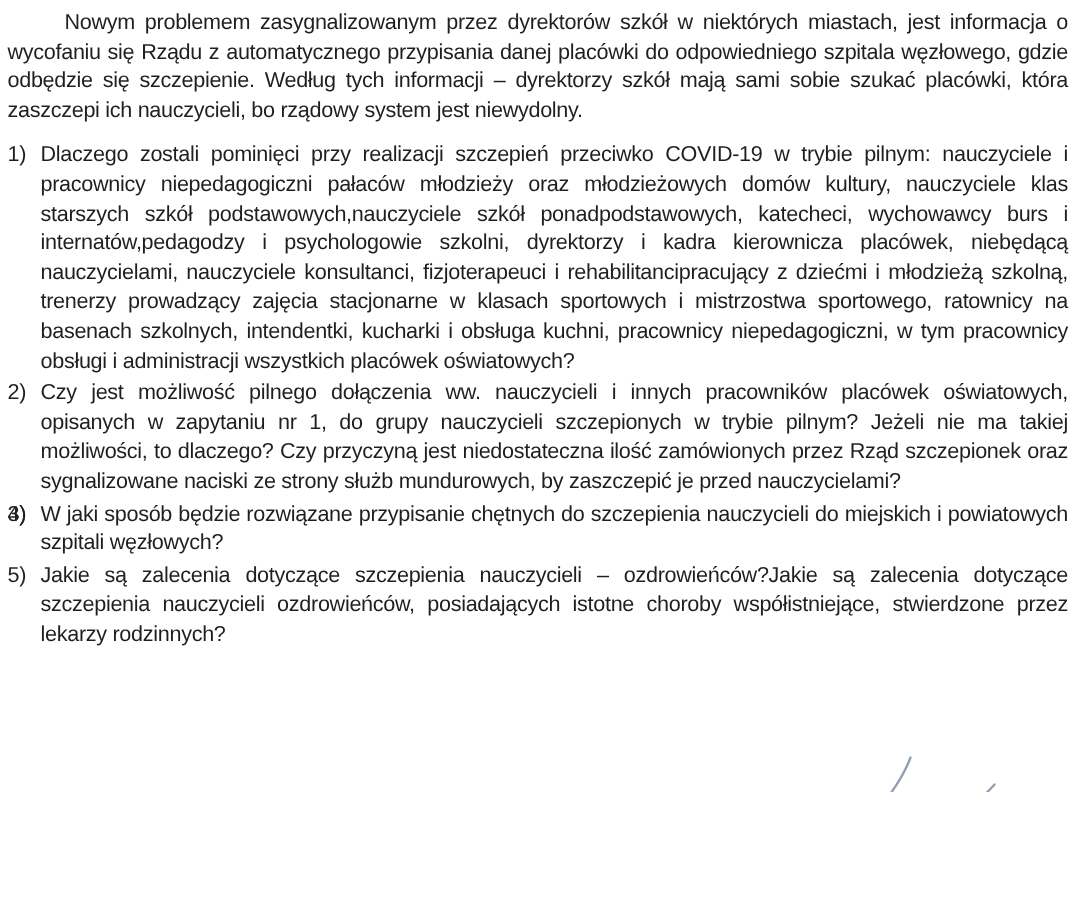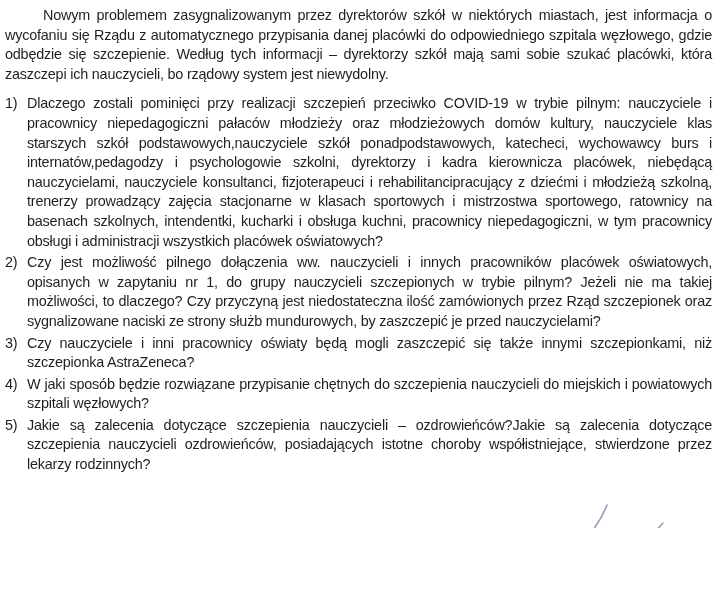--- a/index.html
+++ b/index.html
@@ -113,21 +113,20 @@
         <span>Dlaczego zostali pominięci przy realizacji szczepień przeciwko COVID-19 w trybie pilnym: nauczyciele i pracownicy niepedagogiczni pałaców młodzieży oraz młodzieżowych domów kultury, nauczyciele klas starszych szkół podstawowych,nauczyciele szkół ponadpodstawowych, katecheci, wychowawcy burs i internatów,pedagodzy i psychologowie szkolni, dyrektorzy i kadra kierownicza placówek, niebędącą nauczycielami, nauczyciele konsultanci, fizjoterapeuci i rehabilitancipracujący z dziećmi i młodzieżą szkolną, trenerzy prowadzący zajęcia stacjonarne w klasach sportowych i mistrzostwa sportowego, ratownicy na basenach szkolnych, intendentki, kucharki i obsługa kuchni, pracownicy niepedagogiczni, w tym pracownicy obsługi i administracji wszystkich placówek oświatowych?</span>
       </div>
 
       <div class="qitem">
         <span class="qnum">2)</span>
         <span>Czy jest możliwość pilnego dołączenia ww. nauczycieli i innych pracowników placówek oświatowych, opisanych w zapytaniu nr 1, do grupy nauczycieli szczepionych w trybie pilnym? Jeżeli nie ma takiej możliwości, to dlaczego? Czy przyczyną jest niedostateczna ilość zamówionych przez Rząd szczepionek oraz sygnalizowane naciski ze strony służb mundurowych, by zaszczepić je przed nauczycielami?</span>
       </div>
 
       <div class="qitem">
         <span class="qnum">3)</span>
-        <span>Czy nauczyciele i inni pracownicy oświaty będą mogli zaszczepić się także innymi szczepionkami, niż szczepionka AstraZeneca?</span>
       </div>
 
       <div class="qitem">
         <span class="qnum">4)</span>
         <span>W jaki sposób będzie rozwiązane przypisanie chętnych do szczepienia nauczycieli do miejskich i powiatowych szpitali węzłowych?</span>
       </div>
 
       <div class="qitem">
         <span class="qnum">5)</span>
         <span>Jakie są zalecenia dotyczące szczepienia nauczycieli – ozdrowieńców?Jakie są zalecenia dotyczące szczepienia nauczycieli ozdrowieńców, posiadających istotne choroby współistniejące, stwierdzone przez lekarzy rodzinnych?</span>

